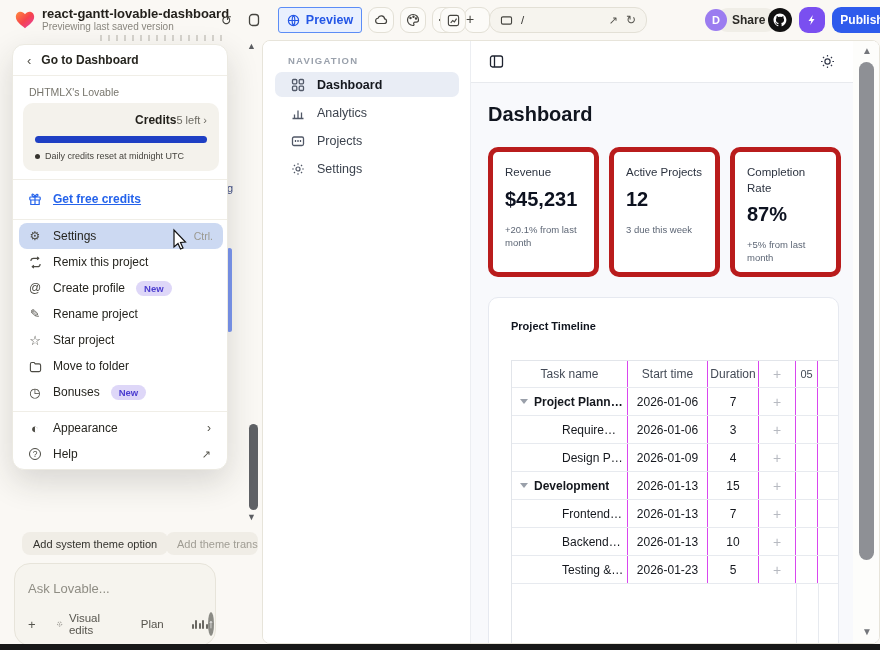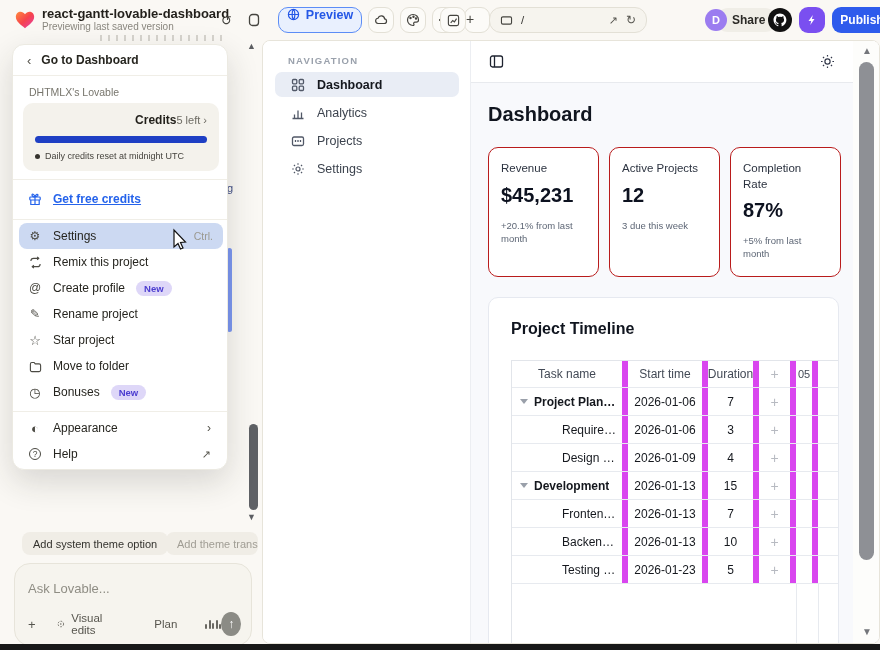--- a/index.html
+++ b/index.html
@@ -13,21 +13,21 @@
   }
 
   
   .topbar { position:absolute; left:0; top:0; width:880px; height:40px; background:#faf8f4; }
   .logo { position:absolute; left:14px; top:8px; width:22px; height:24px; }
   .proj-name { position:absolute; left:42px; top:6px; font-size:13px; font-weight:700; color:#221f1a; }
   .proj-chevron { position:absolute; left:186px; top:7px; font-size:11px; color:#4b4a45; }
   .proj-sub { position:absolute; left:42px; top:21px; font-size:10px; color:#8a877f; }
   .plain-ic { position:absolute; top:13px; width:14px; height:14px; color:#45443f; }
   .preview-btn { position:absolute; left:278px; top:7px; width:84px; height:26px; background:#e9f0fe;
-    border:1.5px solid #5c8df6; border-radius:10px; display:flex; align-items:flex-start; justify-content:center;
+    border:1.5px solid #5c8df6; border-radius:3px; display:flex; align-items:center; justify-content:center;
     gap:6px; color:#2457e6; font-size:12.5px; font-weight:700; }
   .tool-btn { position:absolute; top:7px; width:26px; height:26px; border:1px solid #e3e0d6; border-radius:9px;
     background:#fcfbf8; display:flex; align-items:center; justify-content:center; color:#45443f; }
   .plus-ic { position:absolute; left:466px; top:11px; font-size:14px; color:#45443f; }
   .url-bar { position:absolute; left:489px; top:7px; width:158px; height:26px; background:#f6f4ee;
     border:1px solid #e3e0d6; border-radius:12px; display:flex; align-items:center; padding:0 10px; gap:8px; }
   .url-path { font-size:11.5px; color:#33322e; flex:1; }
   .url-ic { color:#55544e; font-size:11px; }
   .avatar { position:absolute; left:705px; top:9px; width:22px; height:22px; border-radius:50%;
     background:#9b7cf0; color:#fff; font-size:11px; font-weight:700; display:flex; align-items:center;
@@ -57,31 +57,31 @@
   .nav-item { position:absolute; left:12px; width:184px; height:25px; border-radius:7px; display:flex;
     align-items:center; gap:12px; padding-left:16px; font-size:12.5px; color:#3c434e; }
   .nav-item .nicon { width:14px; height:14px; color:#515867; }
   .nav-item.active { background:#e9edf5; color:#15181e; font-weight:600; }
   .main { position:absolute; left:208px; top:0; width:410px; height:100%; background:#f8f9fc; }
   .main-header { position:absolute; left:0; top:0; width:100%; height:42px; background:#fff; border-bottom:1px solid #e8eaee; }
   .sb-toggle { position:absolute; left:18px; top:13px; width:15px; height:15px; color:#1f2430; }
   .sun-ic { position:absolute; right:46px; top:13px; width:15px; height:15px; color:#33384a; }
   .page-title { position:absolute; left:17px; top:62px; font-size:20px; font-weight:800; color:#10151f; }
   .metrics { position:absolute; left:17px; top:106px; display:flex; gap:10px; }
-  .mcard { width:111px; height:130px; background:#fff; border:1px solid #b91c1c; border-radius:10px; padding:13px 12px; }
+  .mcard { width:111px; height:130px; background:#fff; border:5px solid #b91c1c; border-radius:10px; padding:13px 12px; }
   .mlabel { font-size:11.5px; color:#2c3340; line-height:1.35; }
   .mvalue { font-size:20px; font-weight:800; color:#0d1220; margin-top:7px; }
   .msub { font-size:9.5px; color:#5d6675; margin-top:12px; line-height:1.4; }
   .tl-card { position:absolute; left:17px; top:256px; width:351px; height:400px; background:#fff;
     border:1px solid #e6e9f0; border-radius:10px; overflow:hidden; }
-  .tl-title { position:absolute; left:22px; top:22px; font-size:16px; font-weight:700; color:#10151f; }
+  .tl-title { position:absolute; left:22px; top:22px; font-size:11px; font-weight:700; color:#10151f; }
   .tl-table { position:absolute; left:22px; top:62px; right:0; bottom:0; border-left:1px solid #e2e5ea; border-top:1px solid #e2e5ea; }
   .t-row { display:flex; height:28px; border-bottom:1px solid #e7eaef; align-items:stretch; font-size:12px; color:#15181e; }
   .t-row.head { height:27px; color:#434a56; }
-  .tc { border-right:6px solid #d946ef; display:flex; align-items:center; justify-content:center; overflow:hidden; white-space:nowrap; }
+  .tc { border-right:1px solid #d946ef; display:flex; align-items:center; justify-content:center; overflow:hidden; white-space:nowrap; }
   .tc.task { width:116px; justify-content:flex-start; padding:0 3px 0 8px; }
   .tc.task.child { padding-left:50px; }
   .tc.start { width:80px; }
   .tc.dur { width:51px; }
   .tc.plusc { width:37px; color:#b7bac1; font-size:14px; font-weight:400; }
   .tc.day { width:22px; font-size:11px; color:#434a56; }
   .t-row.head .tc { justify-content:center; padding:0; }
   .tri { width:0; height:0; border-left:4px solid transparent; border-right:4px solid transparent;
     border-top:5px solid #9aa0aa; margin-right:6px; flex:none; }
   .task-label { overflow:hidden; text-overflow:ellipsis; }
@@ -119,21 +119,21 @@
   .badge { background:#ded7f8; color:#4c3dd0; font-size:9.5px; font-weight:600; padding:2px 8px; border-radius:99px; }
   .qcircle { width:12px; height:12px; border:1.2px solid #4b4a43; border-radius:50%; font-size:8.5px; display:flex; align-items:center; justify-content:center; }
 
   
   .cursor { position:absolute; left:170px; top:228px; z-index:99; width:18px; height:24px; }
 
   
   .chip { position:absolute; top:532px; height:23px; background:#f0ede6; border-radius:8px; font-size:11px;
     color:#34332e; display:flex; align-items:center; padding:0 11px; white-space:nowrap; }
   .chip.faded { color:#a09d94; overflow:hidden; }
-  .chat-card { position:absolute; left:14px; top:563px; width:238px; height:83px; background:#f6f4ee;
+  .chat-card { position:absolute; left:14px; top:563px; width:202px; height:83px; background:#f6f4ee;
     border:1px solid #e7e4da; border-radius:16px; }
   .chat-ph { position:absolute; left:13px; top:17px; font-size:13px; color:#8f8d84; }
   .chat-row { position:absolute; left:13px; right:10px; bottom:9px; height:24px; display:flex; align-items:center; }
   .chat-plus { font-size:13px; color:#55544e; }
   .ve { display:flex; align-items:center; gap:6px; margin-left:20px; font-size:11.5px; color:#57554e; }
   .plan { margin-left:36px; font-size:11.5px; color:#57554e; }
   .wave { margin-left:28px; display:flex; align-items:flex-end; gap:1.5px; }
   .wave i { width:2px; background:#6a6862; border-radius:1px; display:block; }
   .send { margin-left:auto; width:24px; height:24px; border-radius:50%; background:#8b8b85; color:#fff;
     font-size:12px; display:flex; align-items:center; justify-content:center; }

